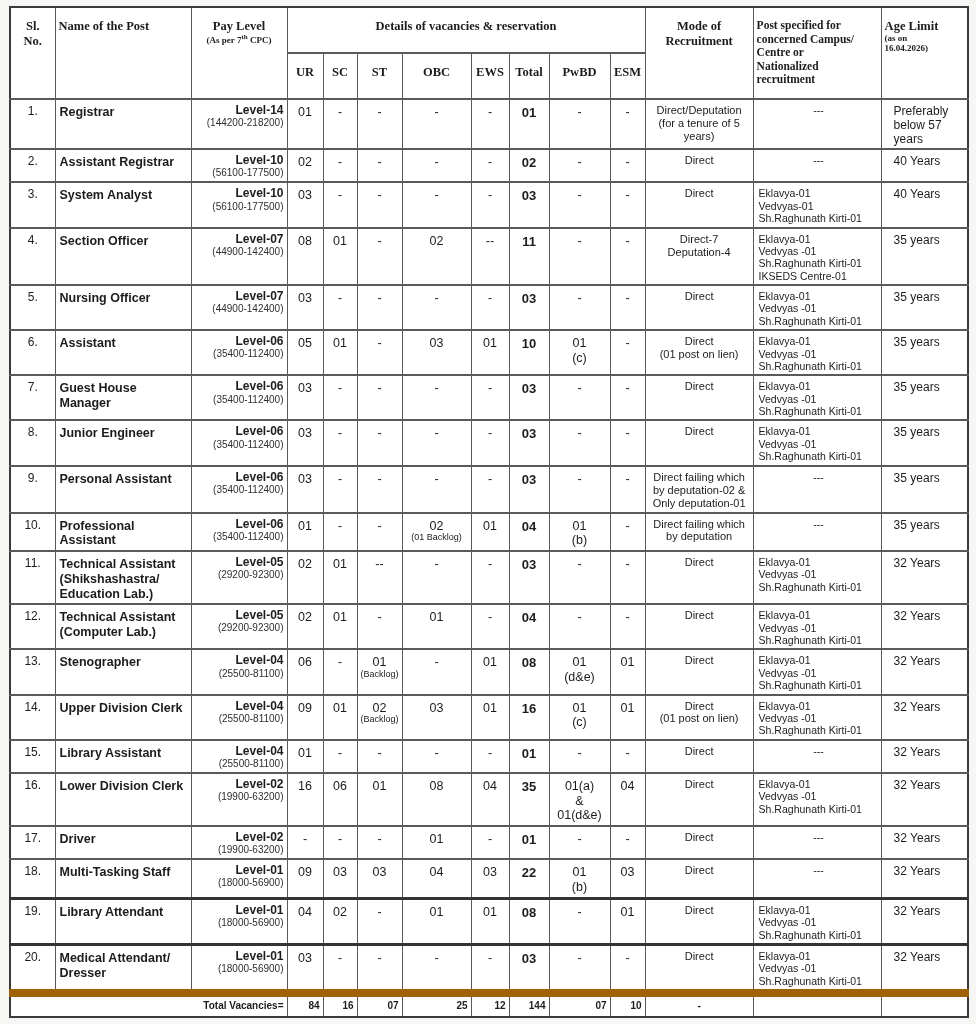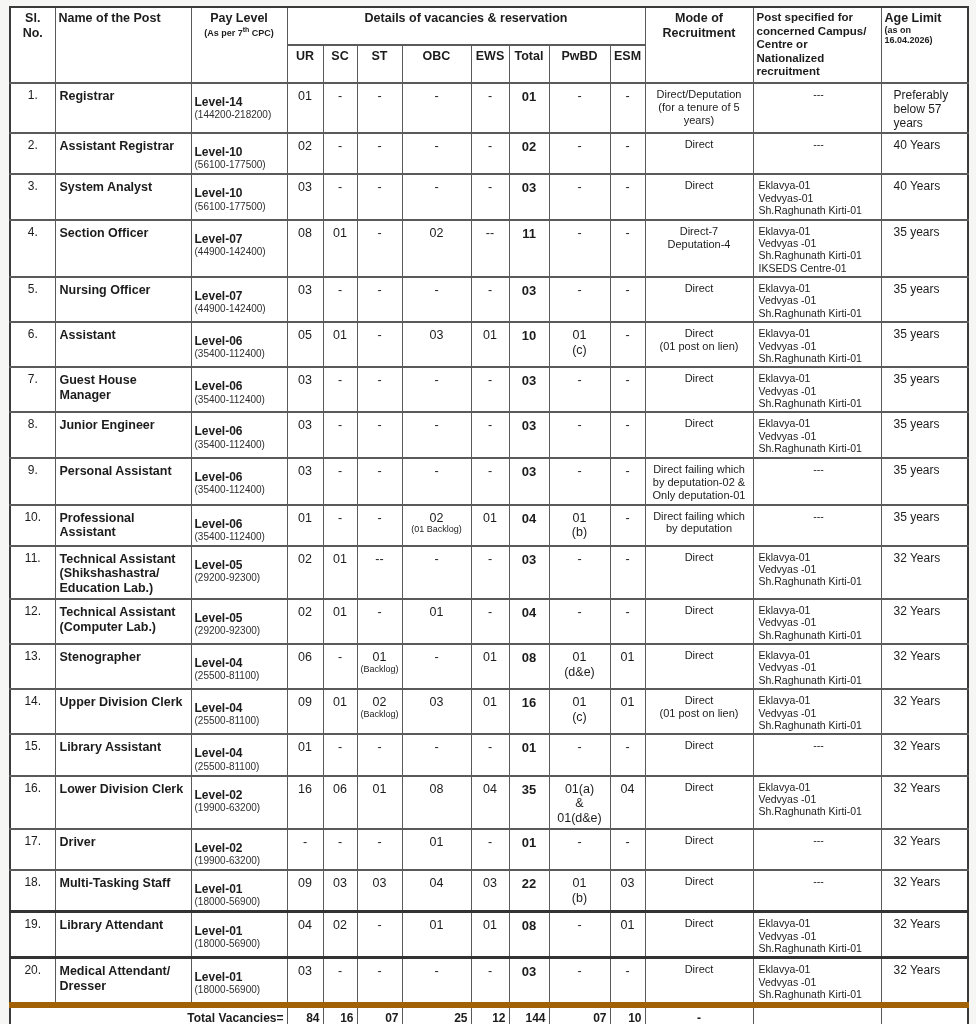--- a/index.html
+++ b/index.html
@@ -21,42 +21,43 @@
     border:1px solid #5a5a5a;
     vertical-align:top;
     padding:2px 3px;
     line-height:1.18;
     word-wrap:break-word;
   }
   tr.row > td{border-top:2px solid #5a5a5a;}
   tr.heavy > td{border-top:3px solid #333;}
   thead th{
     font-size:12.5px;font-weight:bold;text-align:center;
-    padding:3px 3px;
+    padding:11px 3px;
+    font-family:Liberation Serif, serif;
   }
   th.h-left{text-align:left;}
   .sub-note{display:block;font-size:9px;font-weight:bold;line-height:1.1;}
   sup{font-size:7px;}
   .pre{white-space:pre-line;}
   td.c-sl{text-align:center;font-size:12px;padding-top:4px;}
   td.c-name{font-size:12.5px;font-weight:bold;padding:5px 2px 2px 4px;}
-  td.c-pay{text-align:left;padding-top:12px;}
+  td.c-pay{text-align:right;padding-top:4px;}
   .level{font-size:12px;font-weight:bold;display:block;line-height:1.1;}
   .scale{font-size:10px;color:#2e2e2e;display:block;line-height:1.2;}
   td.c-num{text-align:center;font-size:12.5px;padding-top:5px;}
   td.c-total{font-weight:bold;font-size:13px;}
   .cell-sub{display:block;font-size:9px;line-height:1.1;}
   td.c-mode{text-align:center;font-size:11px;padding-top:4px;}
   .mode-sub{display:block;font-size:11px;line-height:1.15;}
   td.c-campus{font-size:10.5px;padding:4px 2px 2px 5px;}
   td.c-campus.center{text-align:center;}
   td.c-age{font-size:12px;padding:4px 2px 2px 12px;}
   tr.total-row > td{
-    border-top:6px solid #a16207;
-    font-weight:bold;font-size:12px;
+    border-top:8px solid #a16207;
+    font-weight:bold;font-size:10px;
     padding:3px 3px 4px 3px;
   }
   td.t-label{text-align:right;font-size:13.5px;padding-right:4px;}
   td.t-num{text-align:right;}
   td.t-mode{text-align:center;font-weight:normal;}
 </style>
 </head>
 <body>
 
 <table class="vacancy">

